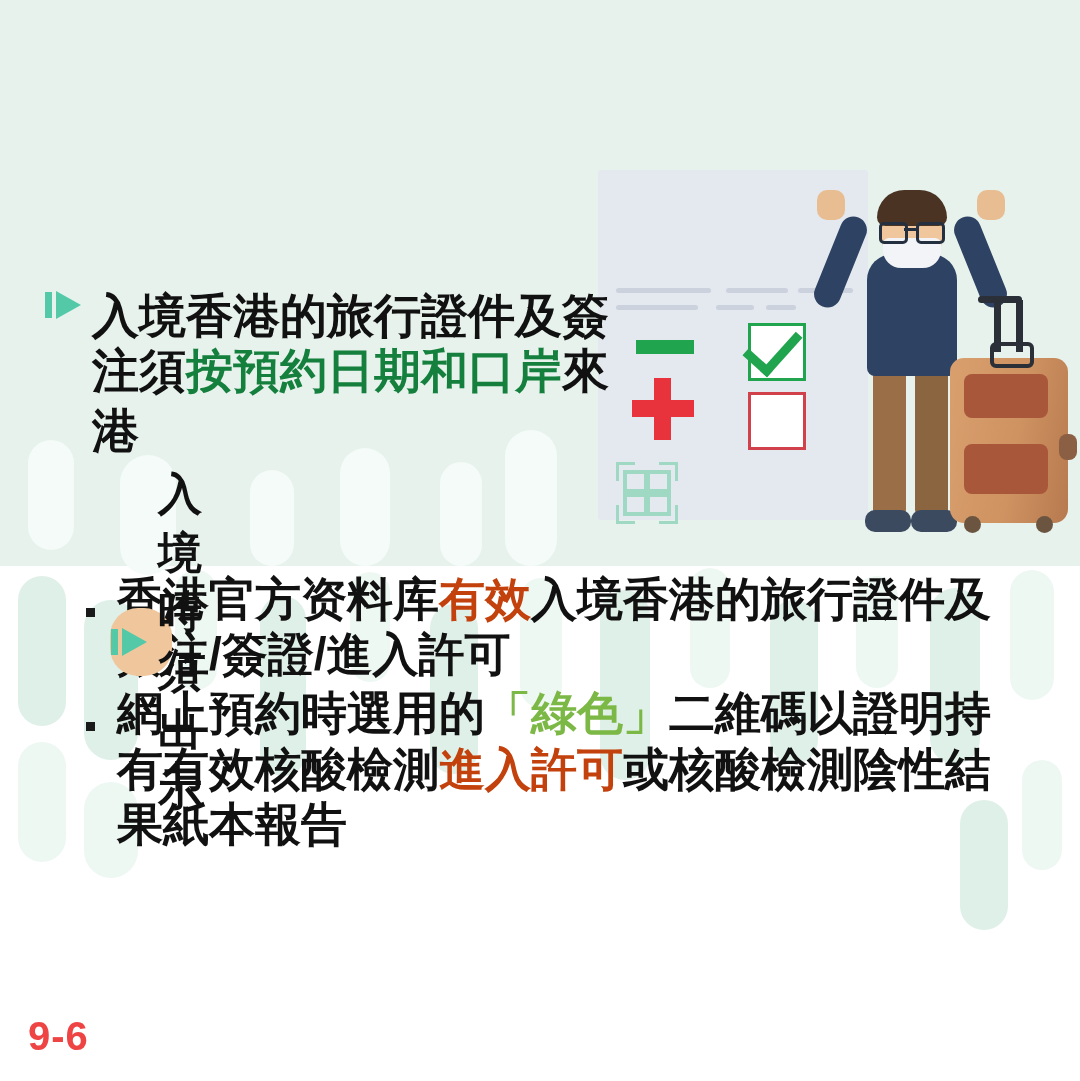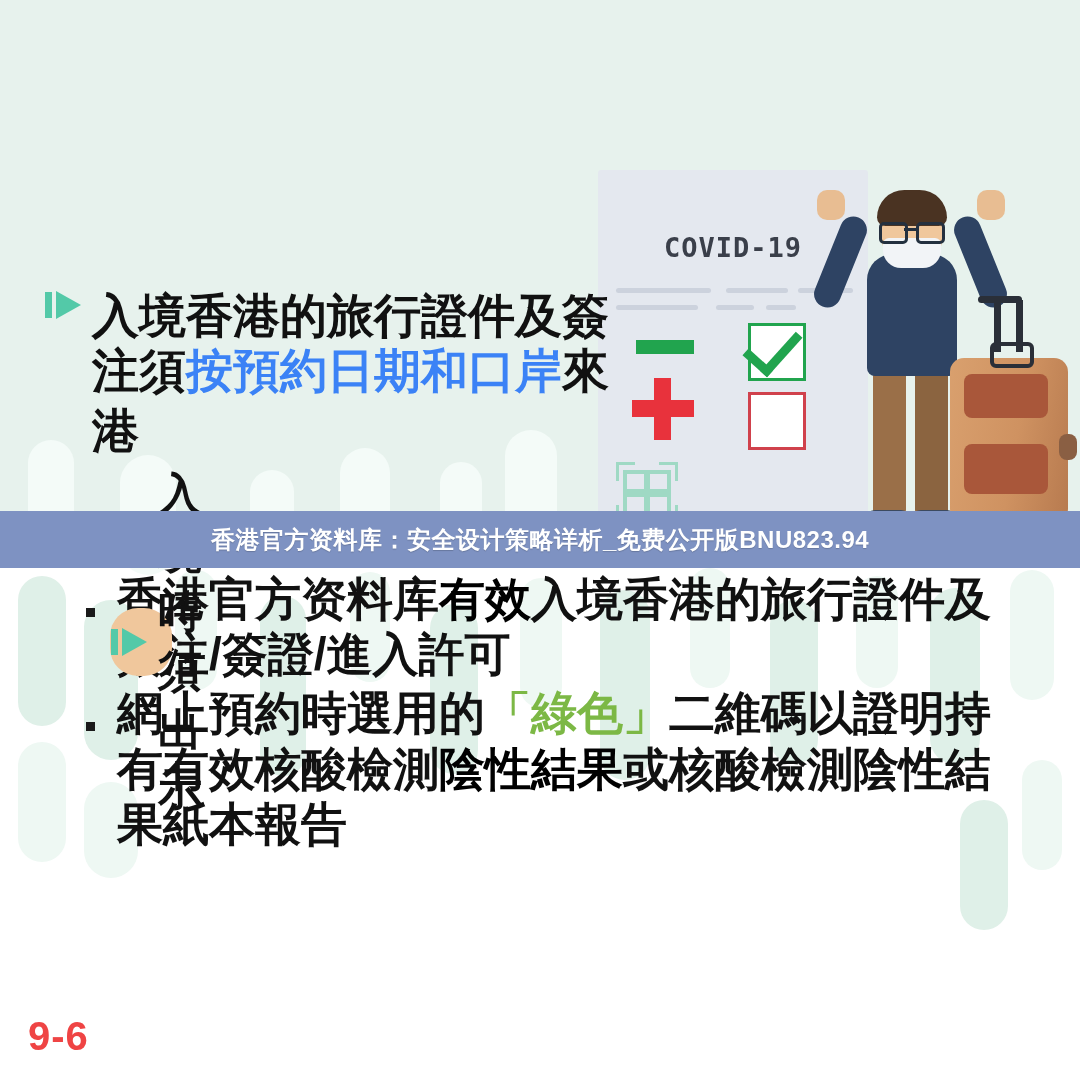--- a/index.html
+++ b/index.html
@@ -67,41 +67,41 @@
     border-left:25px solid #53c9a8;
   }
 
   
   .blk1{
     position:absolute;left:44px;top:288px;width:575px;
     font-size:47px;font-weight:700;color:#111111;line-height:1.18;
     letter-spacing:0px;
   }
   .blk1 .row{display:flex;align-items:flex-start;}
-  .blk1 .tealtx{color:#3b82f6;font-family:Liberation Mono, monospace;}
+  .blk1 .tealtx{color:#15803d;font-family:Liberation Mono, monospace;}
   .blk1 .body{flex:1;}
 
   .sec2{
     position:absolute;left:44px;top:572px;width:990px;
   }
   .sec2 .head{
     display:flex;align-items:center;
     font-size:44px;font-weight:700;color:#111111;margin-bottom:8px;
   }
   .sub{
     display:flex;align-items:flex-start;margin-left:42px;margin-bottom:4px;
   }
   .dot{
     flex:0 0 auto;width:9px;height:9px;background:#1a1a1a;
     margin-top:36px;margin-right:22px;
   }
   .subtext{
     flex:1;font-size:46px;font-weight:700;color:#111111;line-height:1.20;
   }
-  .teal{color:#000000;}
+  .teal{color:#c2410c;}
   .green{color:#7cb845;}
 
   
   .pageno{
     position:absolute;left:28px;top:1014px;
     font-size:40px;font-weight:700;color:#ef4444;letter-spacing:1px;
   }
 
   
   .illus{position:absolute;left:560px;top:150px;width:520px;height:420px;}
@@ -241,21 +241,20 @@
   <div class="pill" style="left:770px;top:600px;width:48px;height:164px;"></div>
   <div class="pill lite" style="left:856px;top:576px;width:42px;height:112px;"></div>
   <div class="pill" style="left:930px;top:588px;width:50px;height:176px;"></div>
   <div class="pill lite" style="left:1010px;top:570px;width:44px;height:130px;"></div>
   <div class="pill" style="left:960px;top:800px;width:48px;height:130px;"></div>
   <div class="pill lite" style="left:1022px;top:760px;width:40px;height:110px;"></div>
 
   <div class="illus">
 
     <div class="doc">
-      <div class="dsub">COVID-19</div>
       <div class="line l1"></div>
       <div class="line l2"></div>
       <div class="line l3"></div>
       <div class="line l4"></div>
       <div class="line l5"></div>
       <div class="line l6"></div>
 
       <div class="minus"></div>
       <div class="cbx green-b"></div>
       <div class="tick"></div>
@@ -333,23 +332,20 @@
     </div>
 
     <div class="sub">
       <span class="dot"></span>
       <span class="subtext"><span>香港官方资料库</span><span class="teal">有效</span><span>入境香港的旅行證件及簽注/簽證/進入許可</span></span>
     </div>
 
 
     <div class="sub">
       <span class="dot"></span>
-      <span class="subtext"><span>網上預約時選用的</span><span class="green">「綠色」</span><span>二維碼以證明持有有效核酸檢測</span><span class="teal">陰性結果</span><span>或核酸檢測陰性結果紙本報告</span></span>
+      <span class="subtext"><span>網上預約時選用的</span><span class="green">「綠色」</span><span>二維碼以證明持有有效核酸檢測</span><span class="teal">進入許可</span><span>或核酸檢測陰性結果紙本報告</span></span>
     </div>
   </div>
 
   <div class="pageno">9-6</div>
 
-  <div class="wmbar">
-    <span class="wmtext">香港官方资料库：安全设计策略详析_免费公开版BNU823.94</span>
-  </div>
 
 </div>
 
 </body></html>

